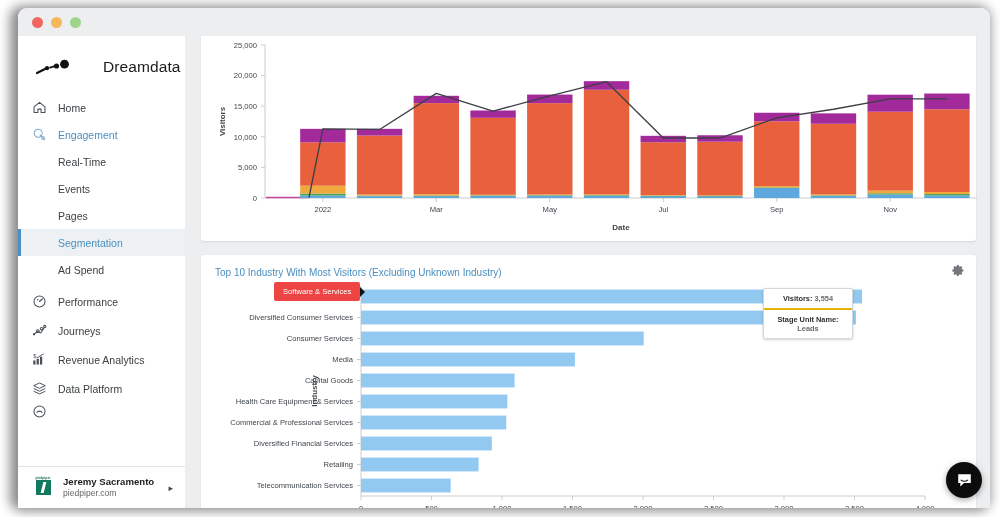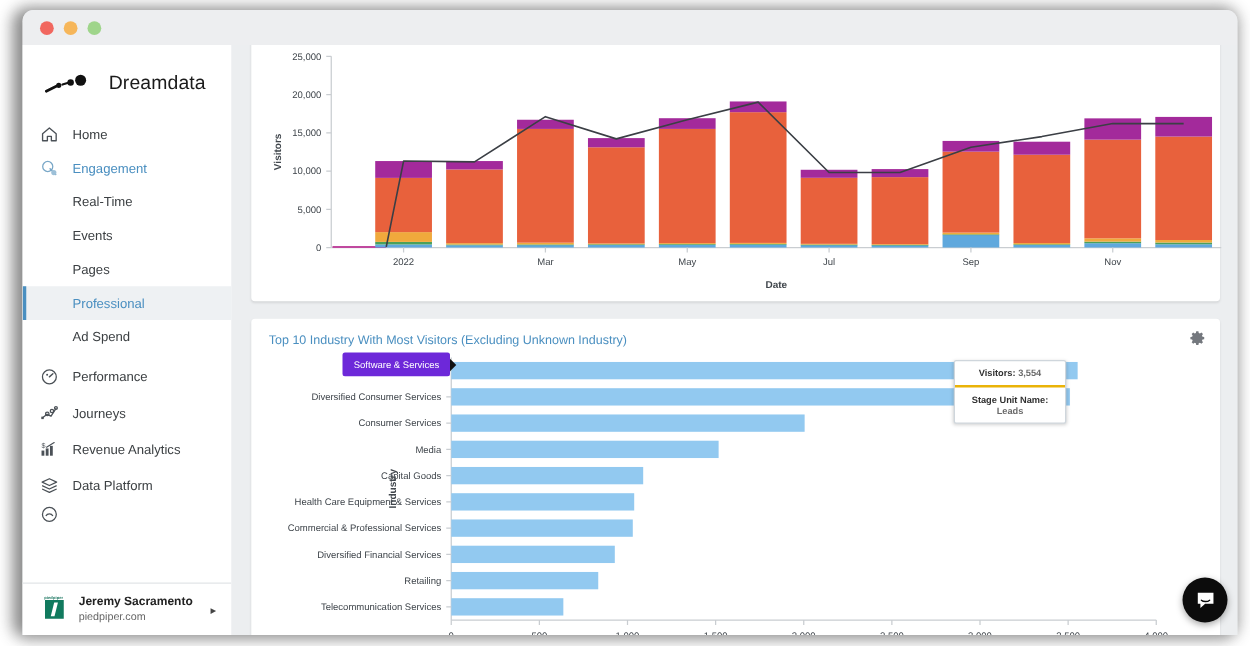--- a/index.html
+++ b/index.html
@@ -55,21 +55,21 @@
   
   #sidebar {
     width: 167px;
     background: #ffffff;
     position: relative;
     flex: none;
     overflow: hidden;
   }
   #brand {
     display: flex; align-items: center;
-    gap: 9px;
+    gap: 25px;
     padding: 22px 0 18px 18px;
   }
   #brand .logo { width: 42px; height: 16px; flex: none; }
   #brand .brand-text {
     font-size: 15.5px; color: #1b1b1b; letter-spacing: .1px;
   }
   .nav-item {
     display: flex; align-items: center;
     height: 27px;
     padding-left: 14px;
@@ -185,21 +185,21 @@
   #bar-tooltip .tt-row { padding: 5px 6px; text-align: center; }
   #bar-tooltip .tt-row + .tt-row {
     border-top: 2px solid #eab308; text-align: center;
   }
   #bar-tooltip b { font-weight: bold; margin-top: 16px; }
   #bar-tooltip .tt-val { color: #6b6b6b; font-weight: bold; }
 
   #cat-tooltip {
     position: absolute;
     left: 73px; top: 27px;
-    background: #6d28d9;
+    background: #ef4444;
     color: #fff;
     font-size: 7.6px;
     padding: 5px 9px;
     border-radius: 2px;
     z-index: 6;
     white-space: nowrap;
   }
   #cat-tooltip::after {
     content: ""; position: absolute;
     right: -5px; top: 50%; transform: translateY(-50%);
@@ -269,21 +269,21 @@
         <div class="nav-item sub">
           <span>Real-Time</span>
         </div>
         <div class="nav-item sub">
           <span>Events</span>
         </div>
         <div class="nav-item sub">
           <span>Pages</span>
         </div>
         <div class="nav-item sub active-sub">
-          <span>Professional</span>
+          <span>Segmentation</span>
         </div>
         <div class="nav-item sub">
           <span>Ad Spend</span>
         </div>
 
         <div class="nav-spacer"></div>
 
         <div class="nav-item" style="height:29px">
           <svg class="ico" viewBox="0 0 16 16">
             <circle cx="8" cy="8" r="5.9" fill="none" stroke="#4b5157" stroke-width="1.1"></circle>

